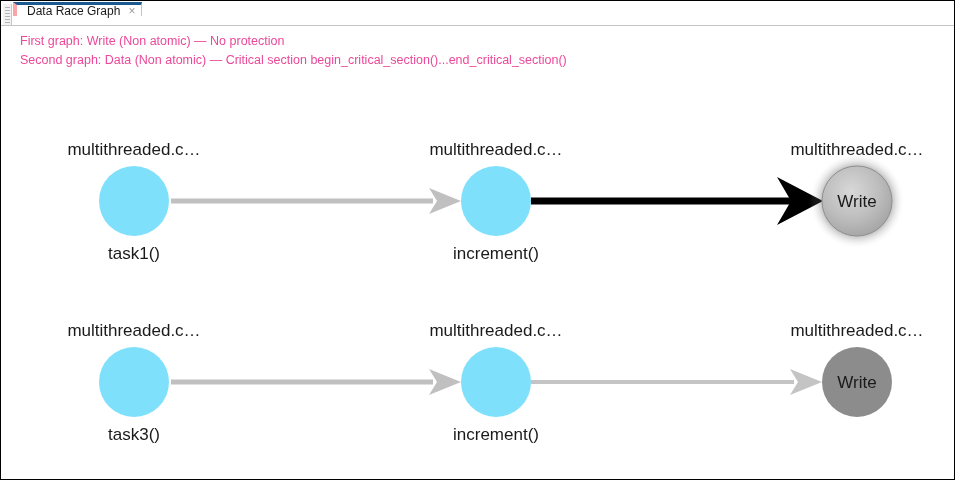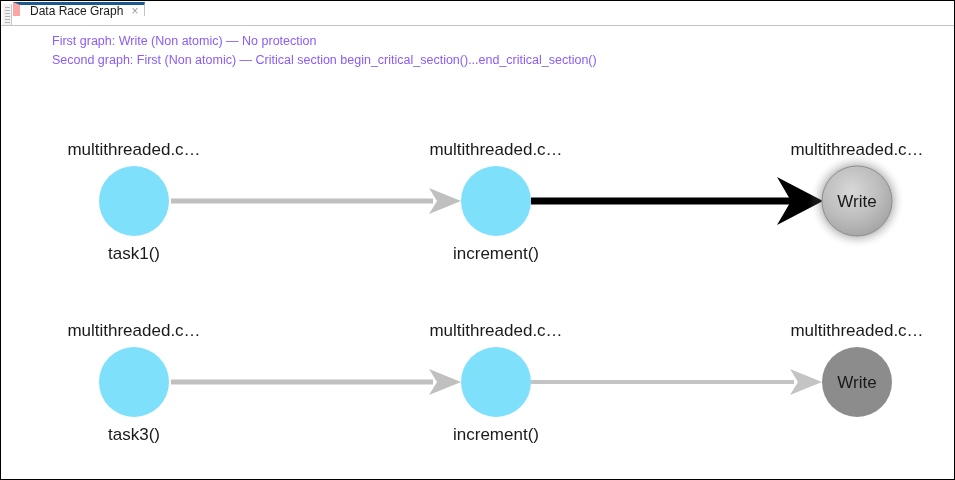--- a/index.html
+++ b/index.html
@@ -52,21 +52,21 @@
     background: #b4b4b4;
   }
   .tab {
     position: absolute;
     left: 12px;
     top: 1px;
     height: 14px;
     min-width: 120px;
     background: #ffffff;
     border-top: 3px solid #1b5a90;
-    border-left: 7px solid #fca5a5;
+    border-left: 4px solid #fca5a5;
     border-right: 1px solid #c4c4c4;
     box-sizing: border-box;
     display: flex;
     align-items: center;
     padding: 0 6px 0 10px;
   }
   .tab-label {
     font-size: 12px;
     color: #1a1a1a;
     white-space: nowrap;
@@ -89,24 +89,23 @@
 
   
   .header-lines {
     position: absolute;
     left: 19px;
     top: 31px;
     width: 900px;
   }
   .header-line {
     font-size: 12.5px;
-    color: #8b5cf6;
+    color: #ec4899;
     line-height: 19px;
     white-space: nowrap;
-    margin-left: 32px;
   }
 
   
   .canvas {
     position: absolute;
     left: 0;
     top: 80px;
     width: 810px;
     height: 398px;
   }
@@ -146,21 +145,21 @@
     </div>
     <div class="tab">
       <span class="tab-label">Data Race Graph</span>
       <span class="tab-close">×</span>
     </div>
     <div class="tabbar-underline"></div>
   </div>
 
   <div class="header-lines">
     <div class="header-line">First graph: Write (Non atomic) — No protection</div>
-    <div class="header-line">Second graph: First (Non atomic) — Critical section begin_critical_section()...end_critical_section()</div>
+    <div class="header-line">Second graph: Data (Non atomic) — Critical section begin_critical_section()...end_critical_section()</div>
   </div>
 
   <div class="canvas">
     <svg width="955" height="398" viewBox="0 0 955 398" xmlns="http://www.w3.org/2000/svg">
       <defs>
         <radialGradient id="writeGlowGrad" cx="42%" cy="36%" r="72%">
           <stop offset="0%" stop-color="#d8d8d8"></stop>
           <stop offset="55%" stop-color="#bdbdbd"></stop>
           <stop offset="100%" stop-color="#a0a0a0"></stop>
         </radialGradient>

